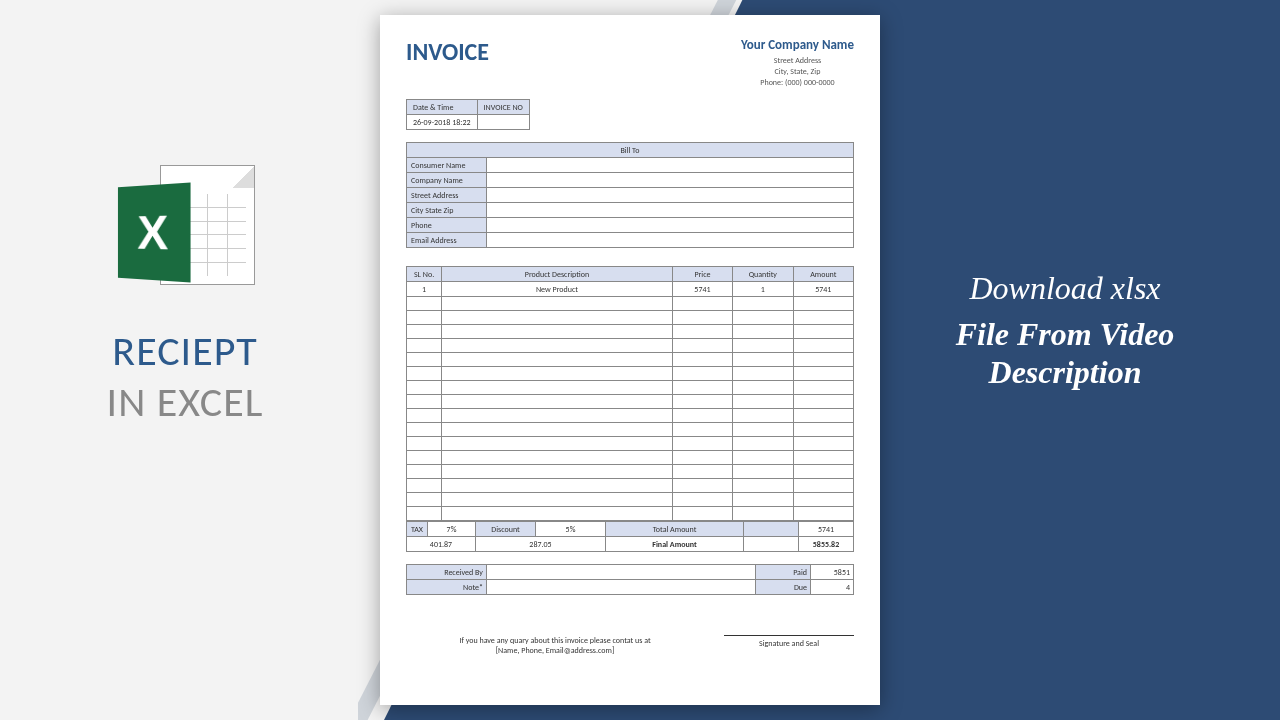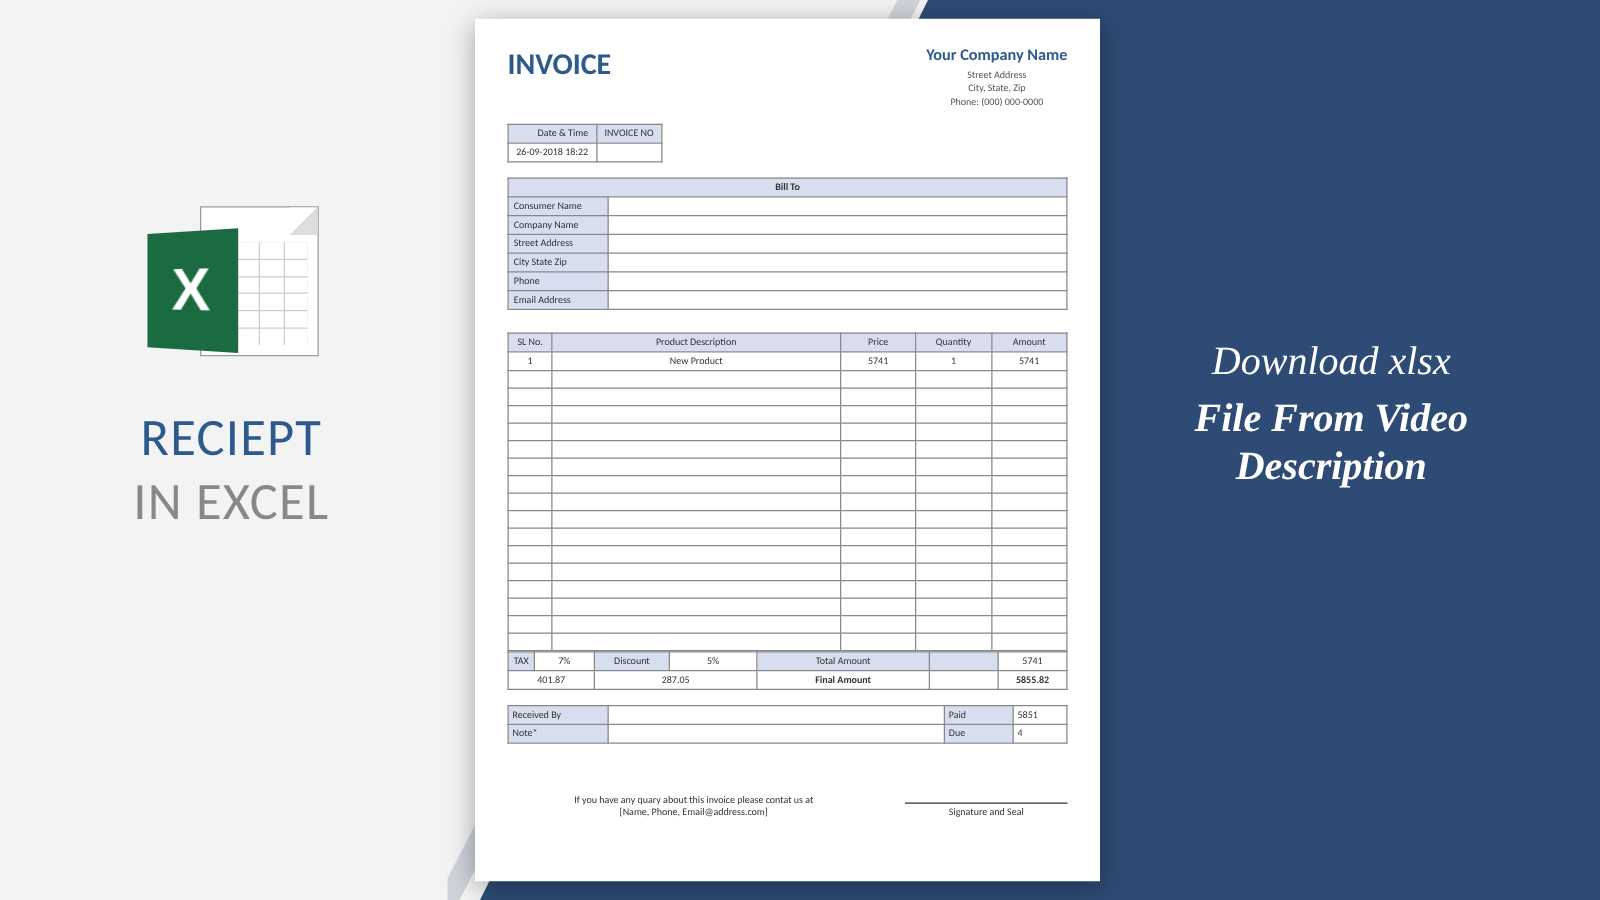--- a/index.html
+++ b/index.html
@@ -19,42 +19,42 @@
 .right-panel{position:absolute;right:60px;top:270px;width:310px;z-index:3;text-align:center;color:#fff}
 .right-sub{font-style:italic;font-size:32px;font-family:Georgia,serif;margin-bottom:8px}
 .right-main{font-style:italic;font-size:32px;font-weight:bold;font-family:Georgia,serif;line-height:1.2}
 .sheet{position:absolute;left:380px;top:15px;width:500px;height:690px;background:#fff;box-shadow:0 4px 20px rgba(0,0,0,.35);z-index:5;padding:22px 26px;font-size:8.5px;color:#333}
 .inv-head{display:flex;justify-content:space-between;margin-bottom:10px}
 .inv-title{font-size:24px;font-weight:bold;color:#2d5a8c}
 .comp{text-align:center}
 .comp-name{color:#2d5a8c;font-weight:bold;font-size:13px;margin-bottom:3px}
 .comp-line{font-size:8px;color:#555;line-height:1.4}
 .datebox{border-collapse:collapse;margin-bottom:12px}
-.datebox td{border:1px solid #888;padding:2px 6px;font-size:8px;text-align:right}
+.datebox td{border:1px solid #888;padding:2px 6px;font-size:8px;text-align:left}
 .datebox .hdr{background:#d7deef}
 .billto{border-collapse:collapse;width:100%;margin-bottom:18px}
 .billto td{border:1px solid #888;padding:2px 4px;font-size:8px}
-.billto .hdr{background:#d7deef;text-align:center;font-weight:bold}
+.billto .hdr{background:#d7deef;text-align:center;font-weight:normal}
 .billto .lbl{background:#d7deef;width:80px}
 .items{border-collapse:collapse;width:100%}
 .items td,.items th{border:1px solid #888;padding:2px 3px;font-size:8px;text-align:center;height:14px}
 .items th{background:#d7deef;font-weight:normal}
 .items .sl{width:32px}
 .items .desc{width:210px}
 .items .pr{width:55px}
 .items .qt{width:55px}
 .items .am{width:55px}
 .totals{border-collapse:collapse;width:100%}
 .totals td{border:1px solid #888;padding:2px 3px;font-size:8px;text-align:center;height:14px}
 .totals .hdr{background:#d7deef}
 .totals .bold{font-weight:bold}
 .rcv{border-collapse:collapse;width:100%;margin-top:12px}
-.rcv td{border:1px solid #888;padding:2px 3px;font-size:8px;text-align:left;height:14px}
+.rcv td{border:1px solid #888;padding:2px 3px;font-size:8px;text-align:right;height:14px}
 .rcv .hdr{background:#d7deef}
-.footer{margin-top:40px;display:flex;justify-content:space-between;align-items:flex-end}
+.footer{margin-top:40px;display:flex;justify-content:space-between;}
 .foot-left{font-size:8px;text-align:center;flex:1}
 .foot-right{font-size:8px;text-align:center;width:130px;border-top:1px solid #333;padding-top:2px;margin-left:20px}
 </style>
 </head>
 <body>
 
 <div class="bg-diag"></div>
 <div class="bg-diag-mid"></div>
 
 <div class="left-panel">

